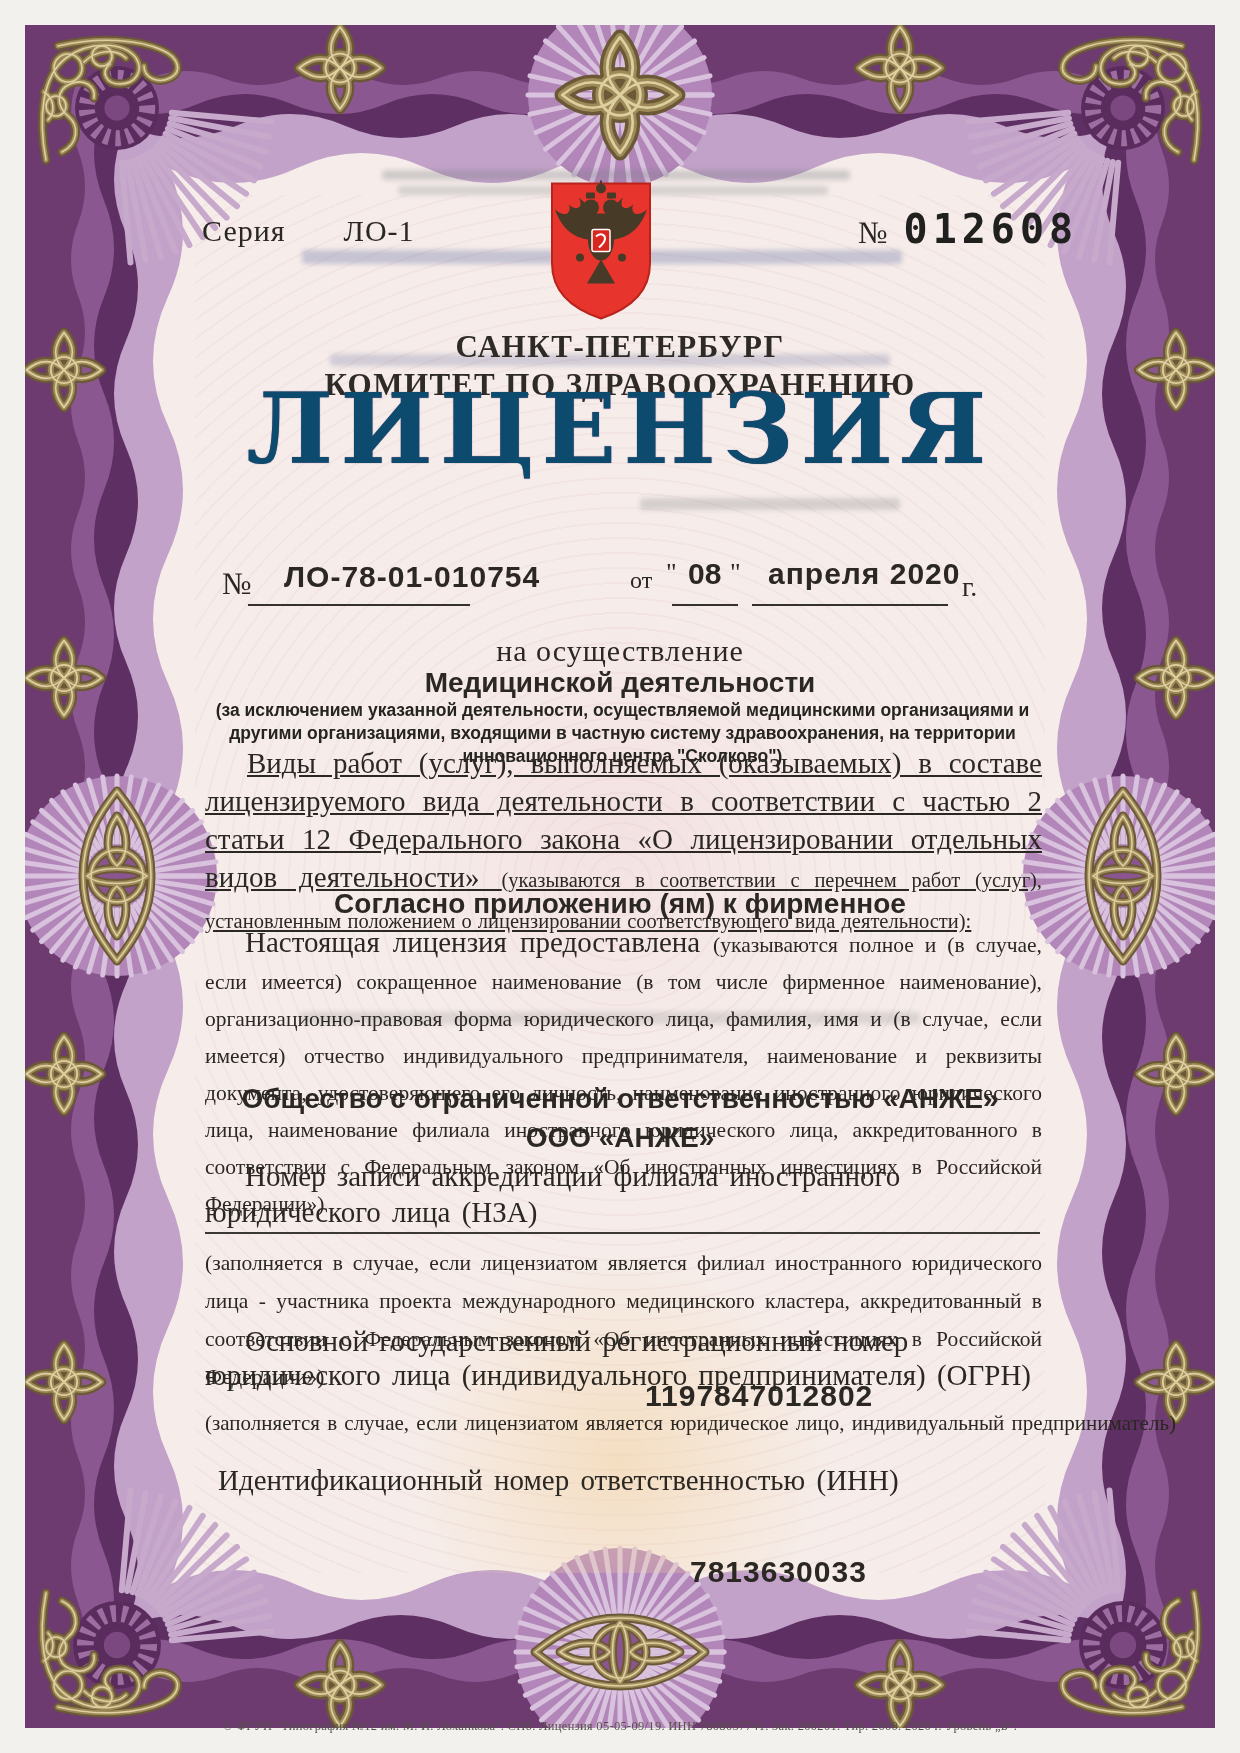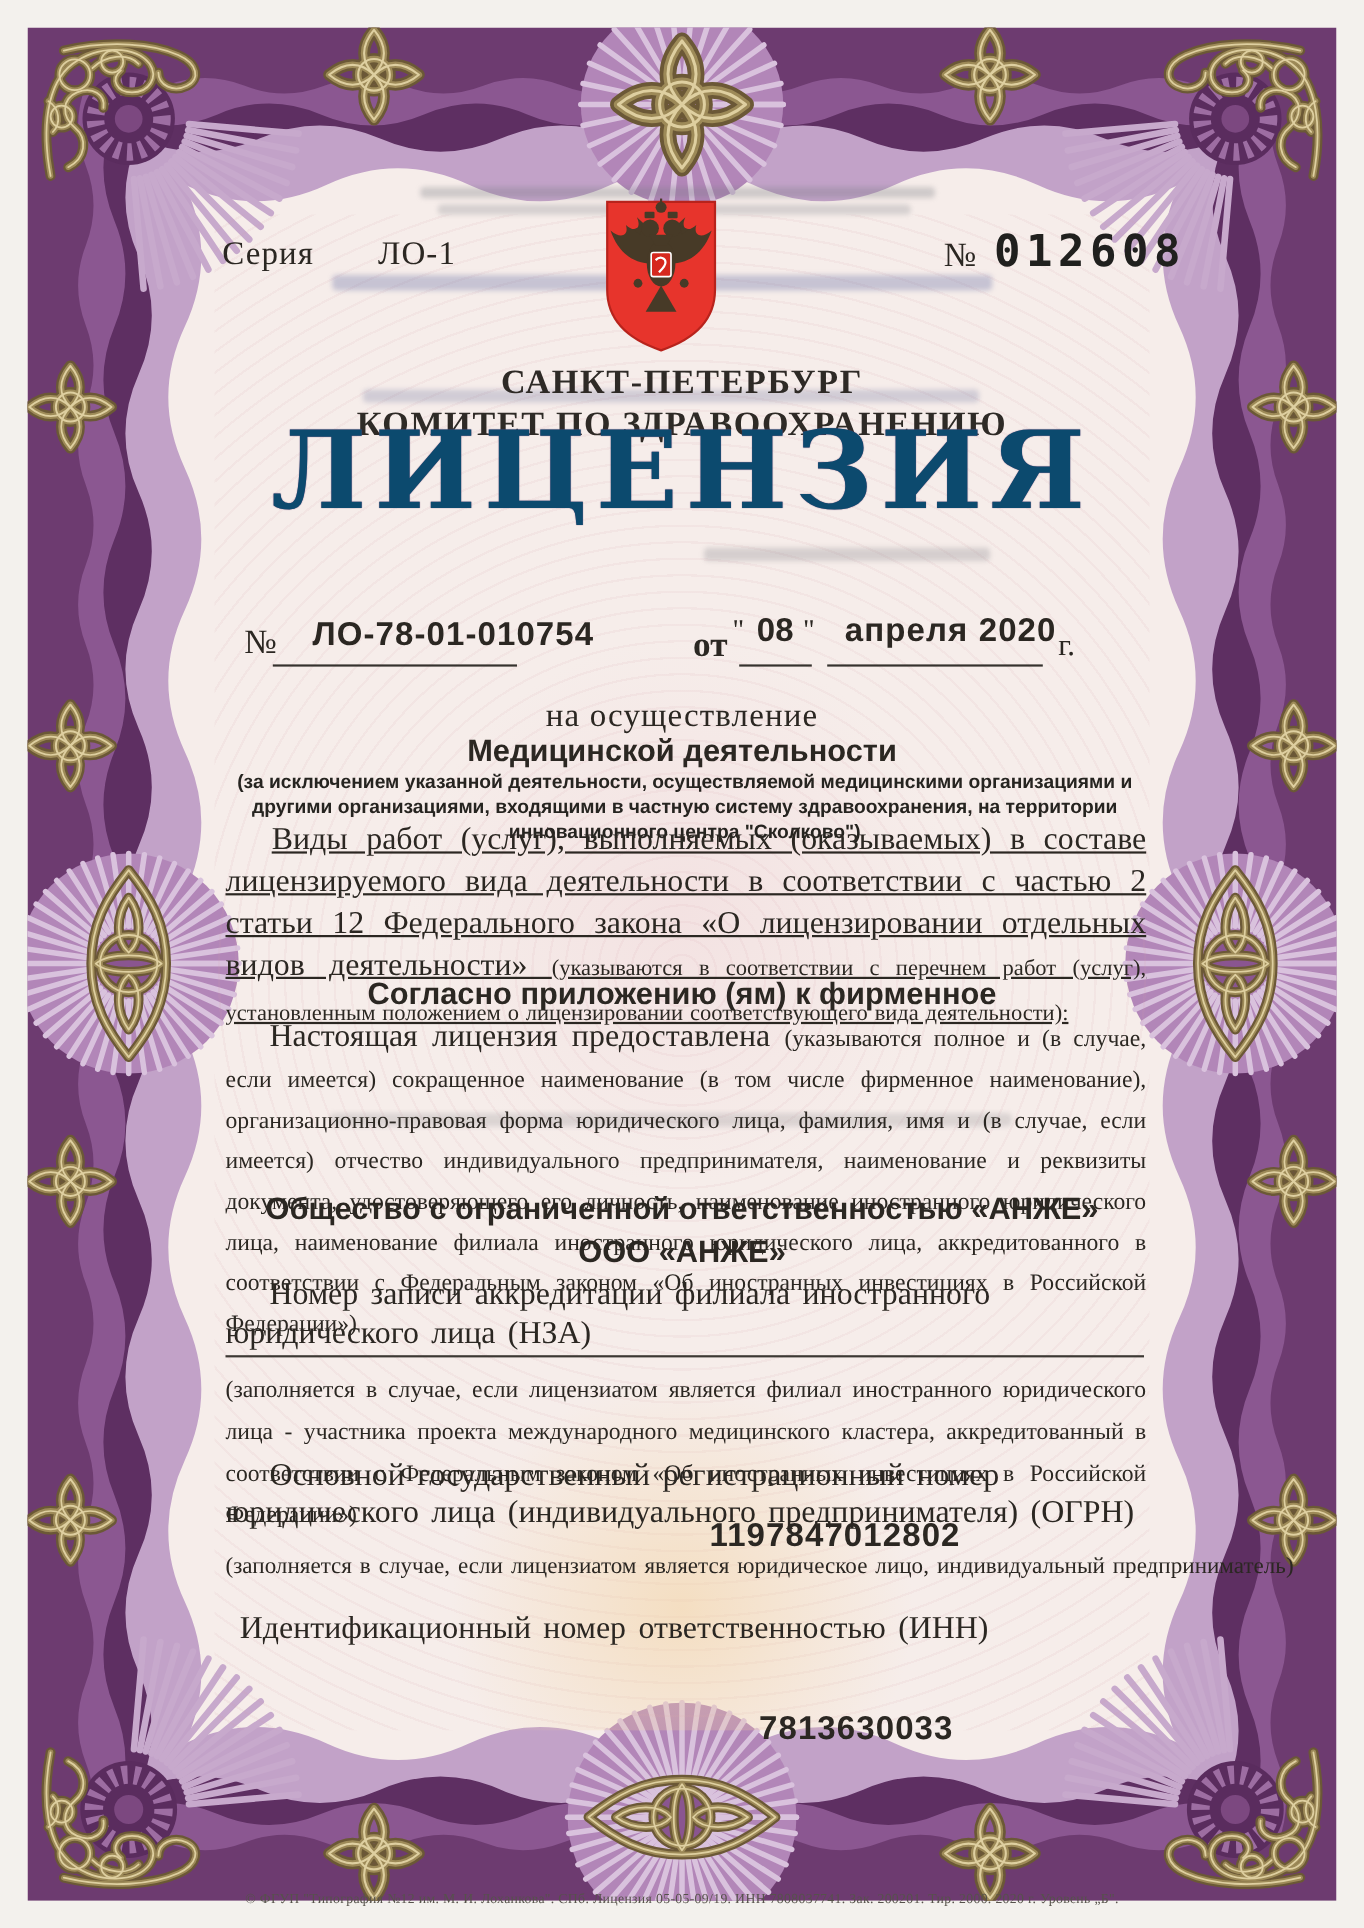--- a/index.html
+++ b/index.html
@@ -20,21 +20,21 @@
   .series-row{left:202px;top:214px;font-size:30px;letter-spacing:1px;display:flex;gap:58px;}
   .num-row{left:858px;top:206px;display:flex;align-items:baseline;gap:16px;}
   .num-row .sign{font-size:31px;}
   .num-row .digits{font-size:40px;font-weight:700;letter-spacing:5px;color:#20201e;}
   .issuer{top:328px;font-weight:700;font-size:31px;line-height:38px;letter-spacing:1.5px;color:#2e2a26;}
   .doc-title{top:378px;font-family:"DejaVu Serif",serif;font-weight:700;font-size:98px;line-height:102px;
              letter-spacing:7px;color:#0c4a6e;text-shadow:0 0 1px #6a3d70;}
   .lic-row span{position:absolute;white-space:nowrap;}
   .l-sign{left:222px;top:566px;font-size:31px;}
   .l-num{left:284px;top:560px;font-size:30px;font-weight:700;letter-spacing:1px;}
-  .l-from{left:630px;top:567px;font-size:32px;font-weight:bold;}
+  .l-from{left:630px;top:567px;font-size:24px;}
   .l-q1{left:666px;top:558px;font-size:26px;}
   .l-day{left:688px;top:557px;font-size:30px;font-weight:700;}
   .l-q2{left:730px;top:558px;font-size:26px;}
   .l-month{left:768px;top:557px;font-size:30px;font-weight:700;letter-spacing:1px;}
   .l-god{left:962px;top:571px;font-size:28px;}
   .uline{position:absolute;border-bottom:2px solid #35322e;height:0;}
   .purpose-lead{top:634px;font-size:30px;letter-spacing:1px;}
   .activity-name{top:667px;font-size:28px;font-weight:700;}
   .activity-note{top:699px;left:205px;right:200px;font-size:17.5px;line-height:23px;font-weight:600;color:#262420;}
   .works{left:205px;right:198px;top:744px;font-size:29px;line-height:38px;text-align:justify;

